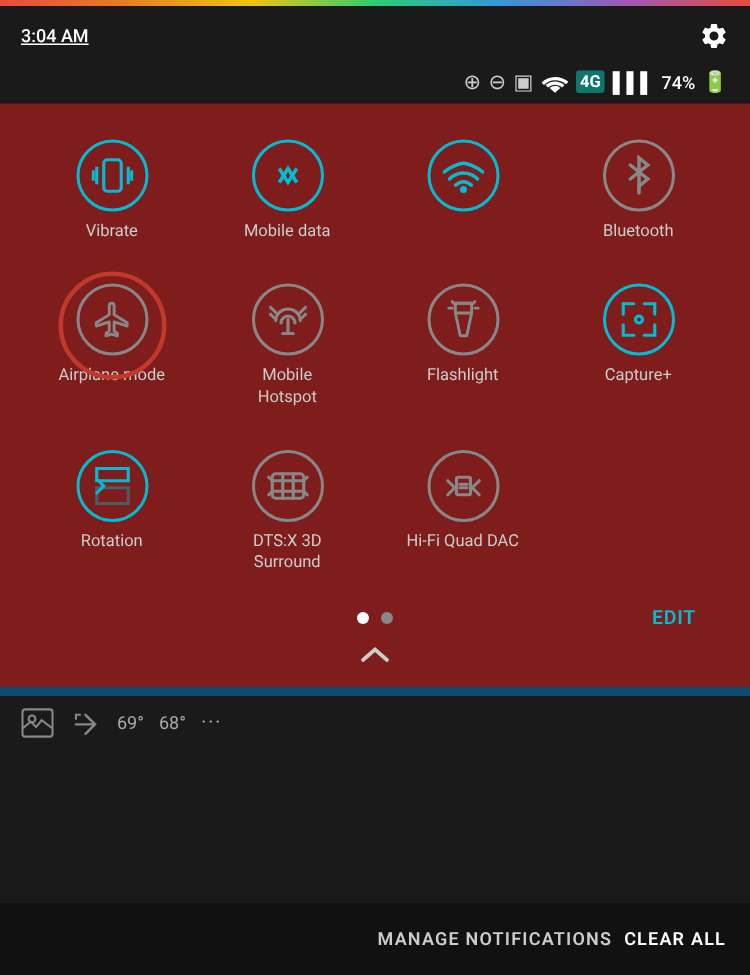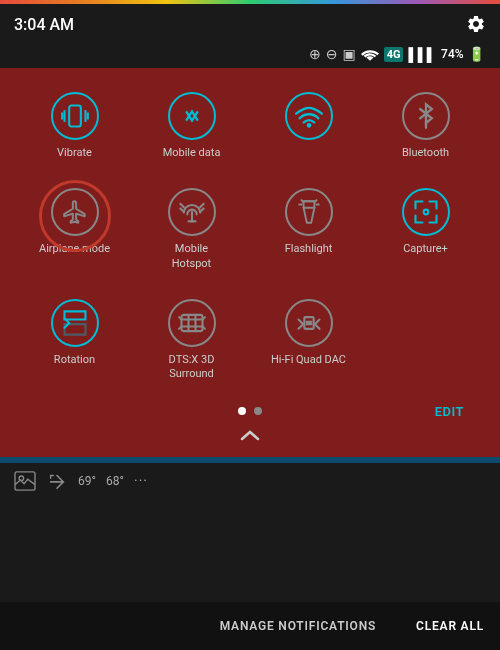--- a/index.html
+++ b/index.html
@@ -22,22 +22,23 @@
     .status-bar {
       background: #1a1a1a;
       color: #fff;
       display: flex;
       justify-content: space-between;
       align-items: center;
       padding: 6px 14px;
       height: 40px;
     }
     .status-time {
-      font-size: 16px;
+      font-size: 12px;
       font-weight: 500;
+      text-decoration: underline;
     }
     .gear-icon svg {
       width: 20px; height: 20px; fill: #fff;
     }
 
     
     .status-row2 {
       background: #1a1a1a;
       display: flex;
       justify-content: flex-end;
@@ -163,21 +164,21 @@
       position: absolute;
       bottom: 0;
       left: 0;
       right: 0;
       height: 48px;
       background: #111;
       display: flex;
       align-items: center;
       justify-content: flex-end;
       padding: 0 16px;
-      gap: 40px;
+      gap: 8px;
     }
     .bottom-btn {
       color: #ccc;
       font-size: 12px;
       font-weight: 600;
       letter-spacing: 0.8px;
       cursor: pointer;
       text-transform: uppercase;
     }
     .bottom-btn.clear { color: #fff; }

